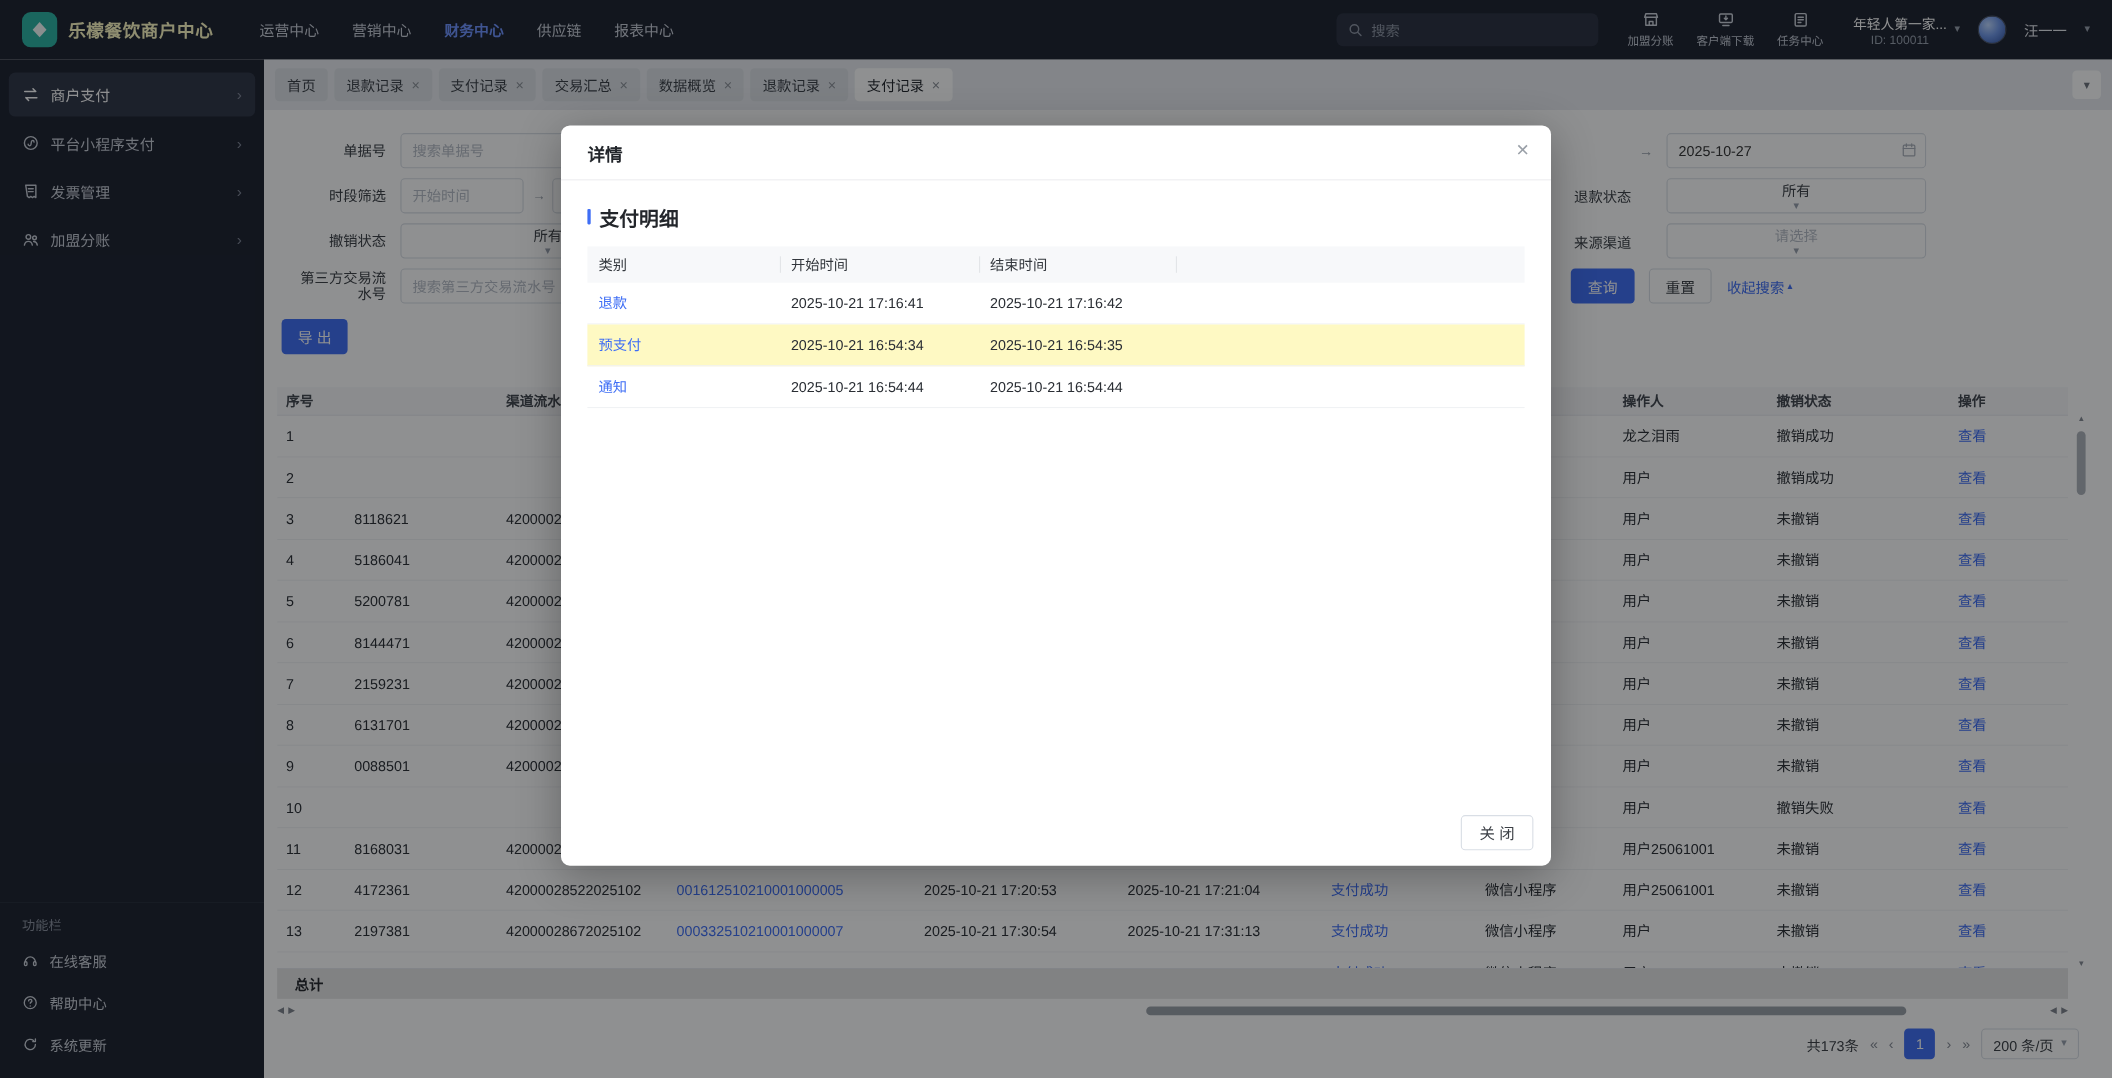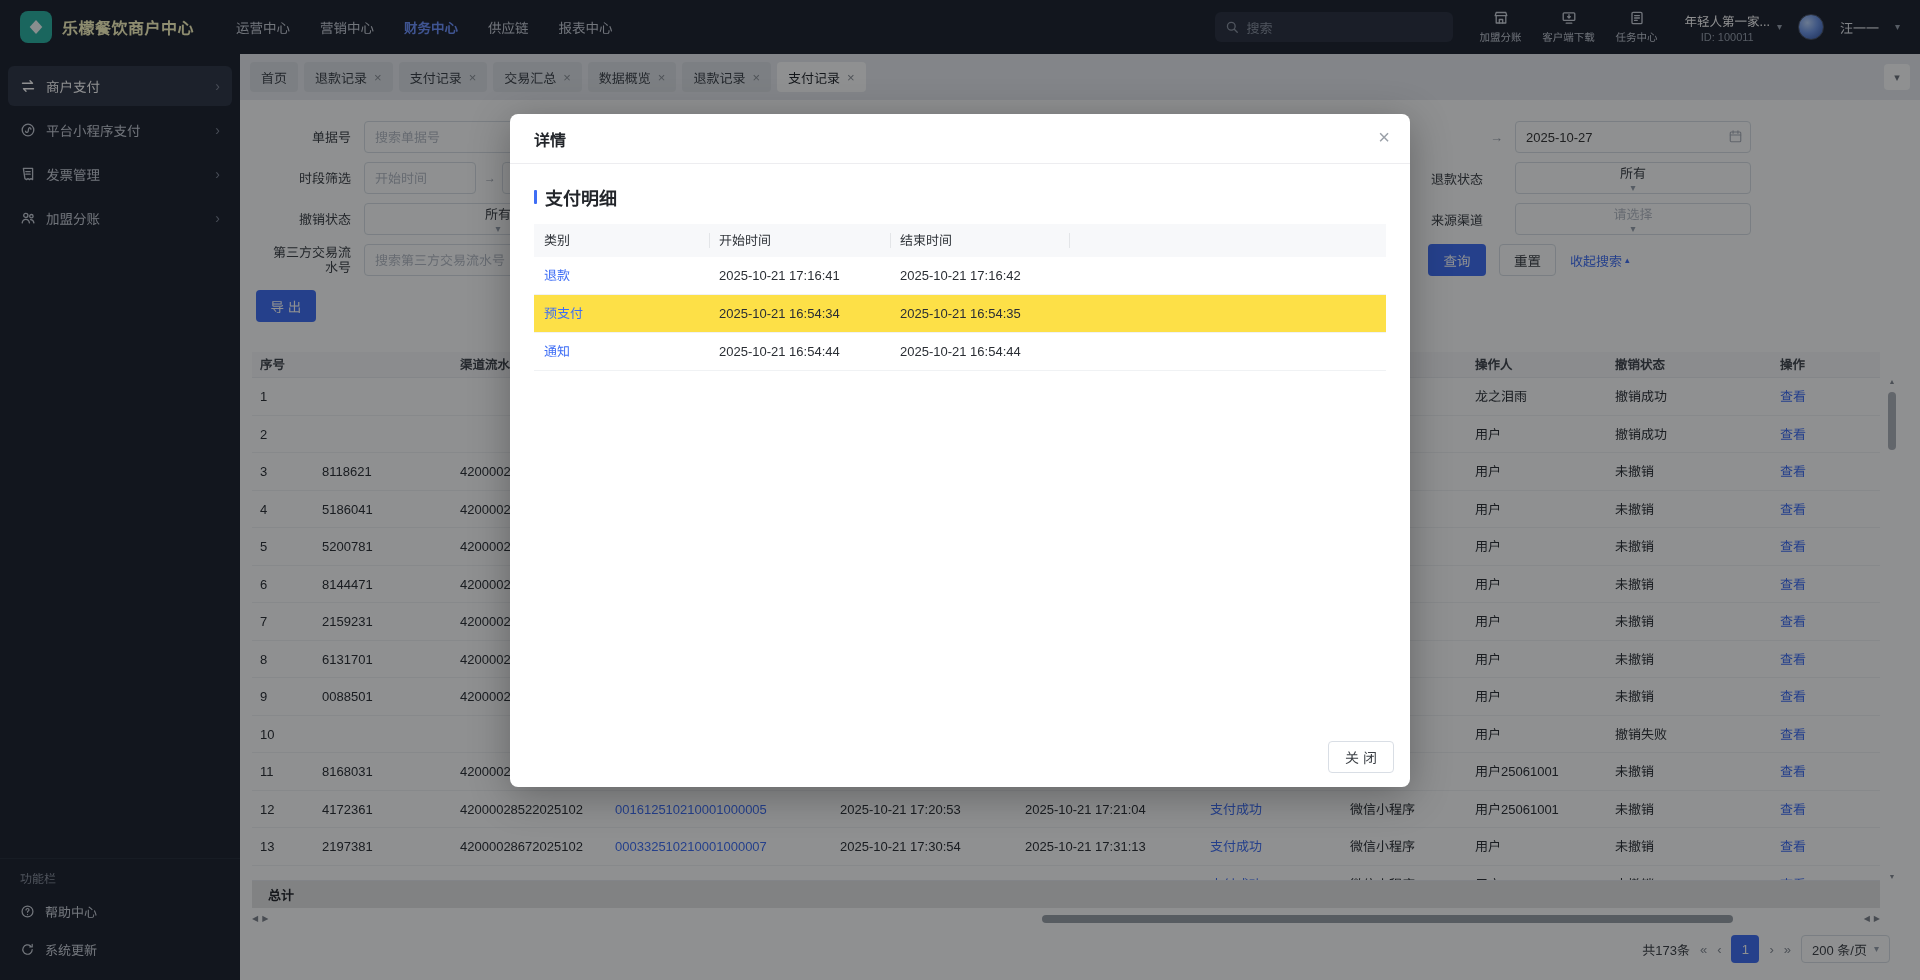--- a/index.html
+++ b/index.html
@@ -129,21 +129,21 @@
   .m-close{position:absolute;right:20px;top:13px;font-size:20px;color:#9aa0a8;cursor:pointer;line-height:1;}
   .m-section{display:flex;align-items:center;gap:8px;margin:20px 24px 14px;font-size:18px;font-weight:700;color:#23262b;}
   .m-bar{width:3px;height:14px;background:#3f6ef5;border-radius:1px;}
   .m-table{margin:0 24px;width:852px;}
   .m-thead{display:grid;grid-template-columns:175px 181px 179px 317px;height:33px;background:#f7f8fa;
            font-size:13px;color:#33373d;font-weight:500;}
   .m-th{line-height:33px;padding:0 10px;position:relative;white-space:nowrap;}
   .m-th:not(:first-child)::before{content:"";position:absolute;left:0;top:9px;bottom:9px;width:1px;background:#e3e5e8;}
   .m-tr{display:grid;grid-template-columns:175px 181px 179px 317px;height:38px;border-bottom:1px solid #f0f2f4;
         font-size:13px;color:#2a2e34;}
-  .m-tr.alt{background:#fde047;}
+  .m-tr.alt{background:#fef9c3;}
   .m-td{line-height:38px;padding:0 10px;white-space:nowrap;}
   .m-close-btn{position:absolute;right:16px;bottom:14px;height:32px;padding:0 16px;background:#fff;
                border:1px solid #d9dee5;border-radius:4px;font-size:14px;color:#3c4046;cursor:pointer;font-family:inherit;}
 </style>
 </head>
 <body>
 
 <header class="topbar">
   <div class="brand">
     <span class="logo">
@@ -254,20 +254,30 @@
         <span class="slb">加盟分账</span>
         <span class="schev">›</span>
       </div>
     </div>
   <div class="side-footer">
     <div class="sf-title">功能栏</div>
     <div id="sideFooterItems">
         <div class="sfitem">
           <span class="sic">
             <svg viewBox="0 0 16 16" fill="none" stroke="currentColor" stroke-width="1.3" stroke-linecap="round">
+              <path d="M3 9.2a5 5 0 0 1 10 0"></path>
+              <rect x="2.4" y="8.8" width="2.4" height="3.8" rx="1"></rect>
+              <rect x="11.2" y="8.8" width="2.4" height="3.8" rx="1"></rect>
+            </svg>
+          </span>
+          <span>在线客服</span>
+        </div>
+        <div class="sfitem">
+          <span class="sic">
+            <svg viewBox="0 0 16 16" fill="none" stroke="currentColor" stroke-width="1.3" stroke-linecap="round">
               <circle cx="8" cy="8" r="5.8"></circle>
               <path d="M6.4 6.3c0-2 3.2-2 3.2 0 0 1.2-1.6 1.2-1.6 2.4"></path>
               <path d="M8 11.2v.1"></path>
             </svg>
           </span>
           <span>帮助中心</span>
         </div>
         <div class="sfitem">
           <span class="sic">
             <svg viewBox="0 0 16 16" fill="none" stroke="currentColor" stroke-width="1.3" stroke-linecap="round" stroke-linejoin="round">

